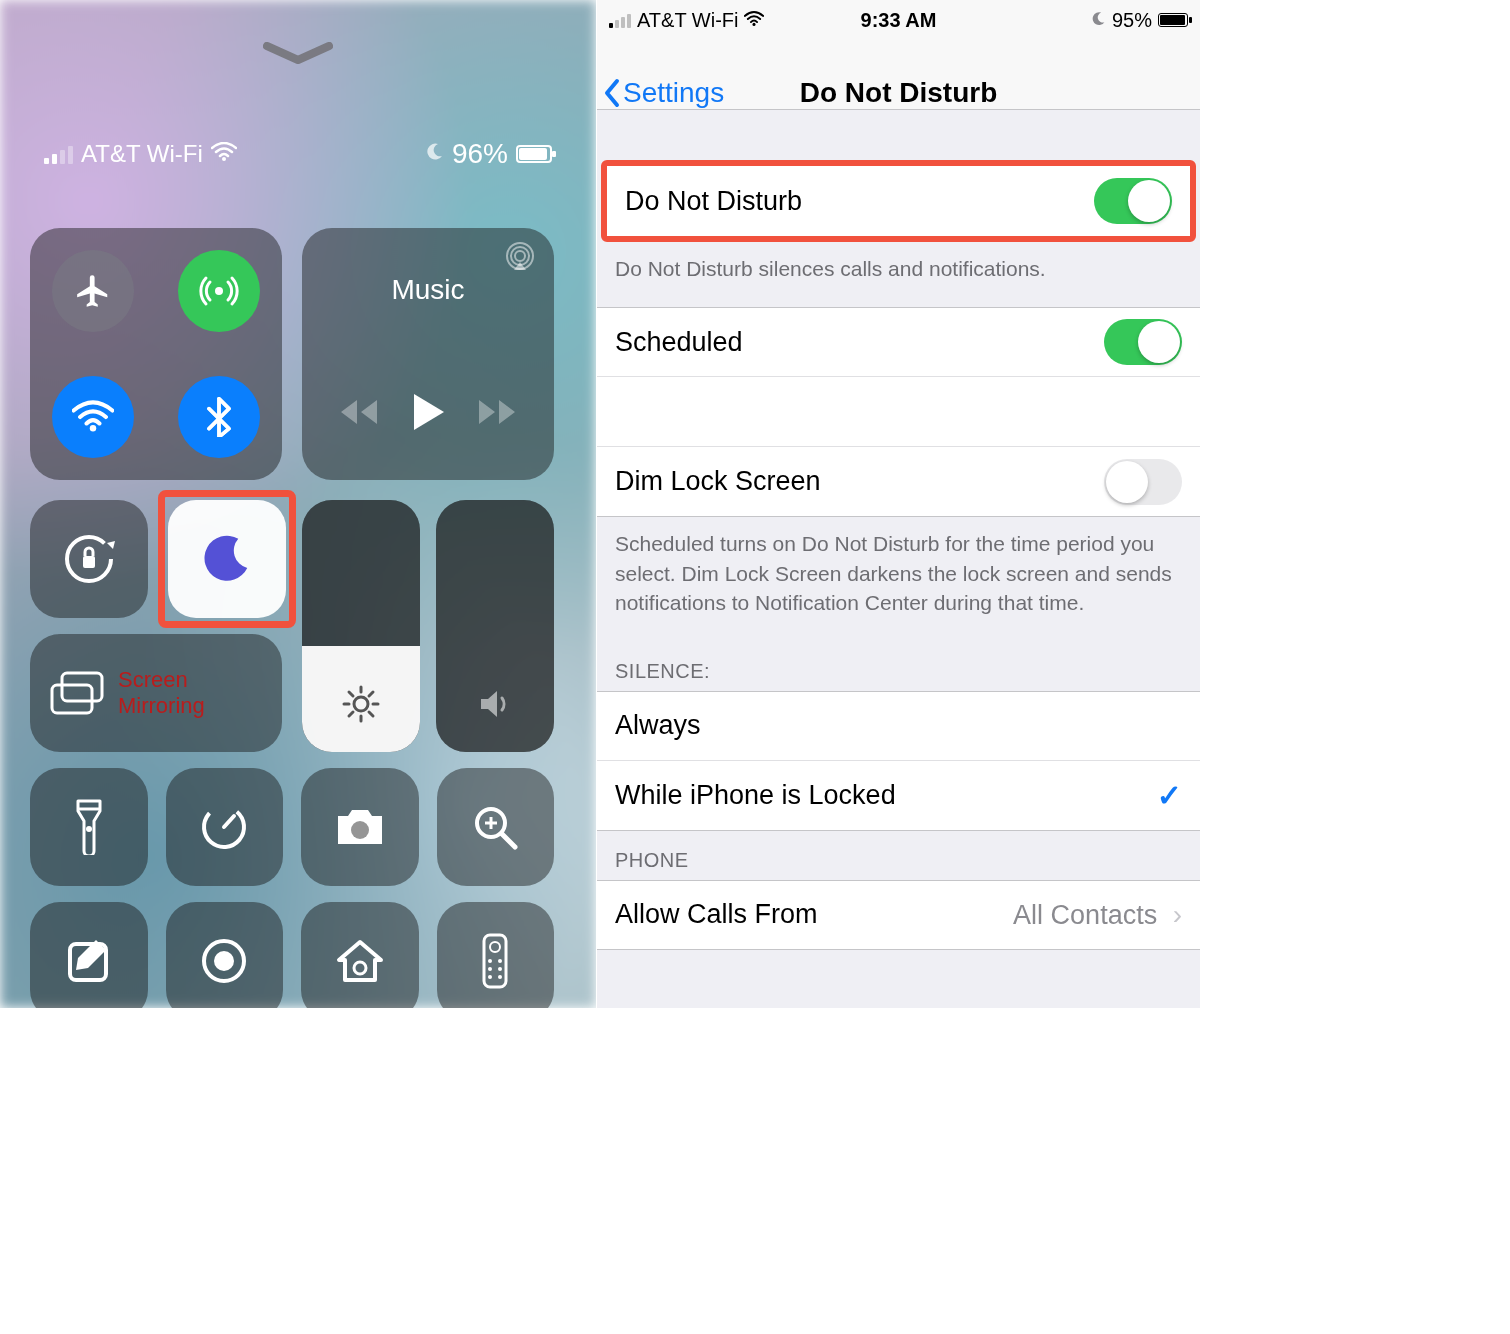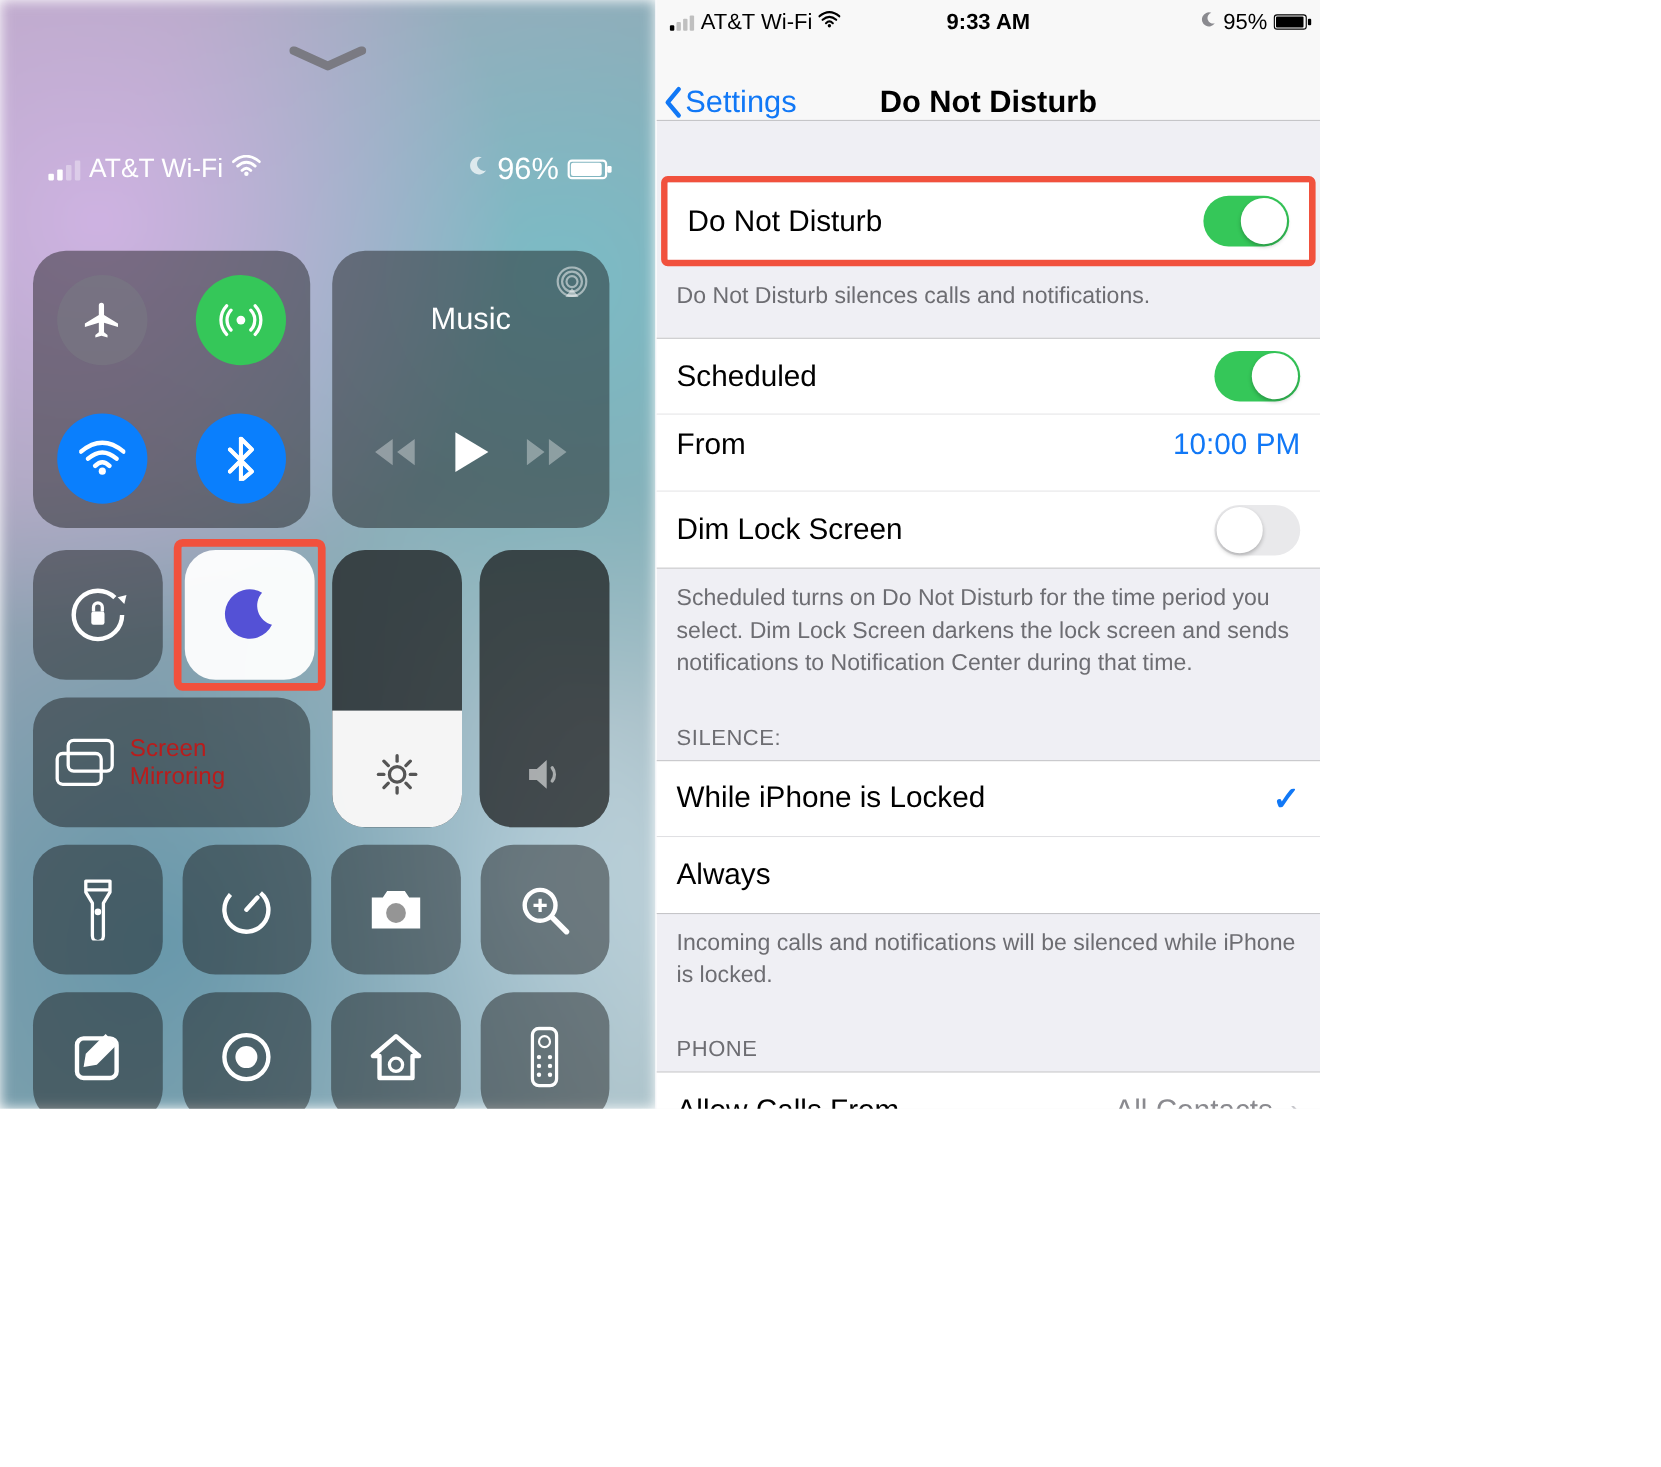--- a/index.html
+++ b/index.html
@@ -408,48 +408,41 @@
     <div class="footer-text">Do Not Disturb silences calls and notifications.</div>
 
     <div class="cell-group">
       <div class="cell">
         <span>Scheduled</span>
         <div class="switch on">
             <div class="knob"></div>
           </div>
       </div>
       <div class="cell stacked">
-        <div class="cell-row">
-          <span>From</span>
-          <div class="right-side">
-            <span class="linked">10:00 PM</span>
-          </div>
-        </div>
       </div>
       <div class="cell">
         <span>Dim Lock Screen</span>
         <div class="switch">
             <div class="knob"></div>
           </div>
       </div>
     </div>
     <div class="footer-text">Scheduled turns on Do Not Disturb for the time period you select. Dim Lock Screen darkens the lock screen and sends notifications to Notification Center during that time.</div>
 
     <div class="header-text">SILENCE:</div>
     <div class="cell-group">
       <div class="cell">
+        <span>Always</span>
+        <span></span>
+      </div>
+      <div class="cell">
         <span>While iPhone is Locked</span>
         <span class="check">✓</span>
       </div>
-      <div class="cell">
-        <span>Always</span>
-        <span></span>
-      </div>
-    </div>
-    <div class="footer-text">Incoming calls and notifications will be silenced while iPhone is locked.</div>
+    </div>
 
     <div class="header-text">PHONE</div>
     <div class="cell-group">
       <div class="cell">
         <span>Allow Calls From</span>
         <div class="right-side">
           <span class="value-gray">All Contacts</span>
           <span class="disclosure">›</span>
         </div>
       </div>

